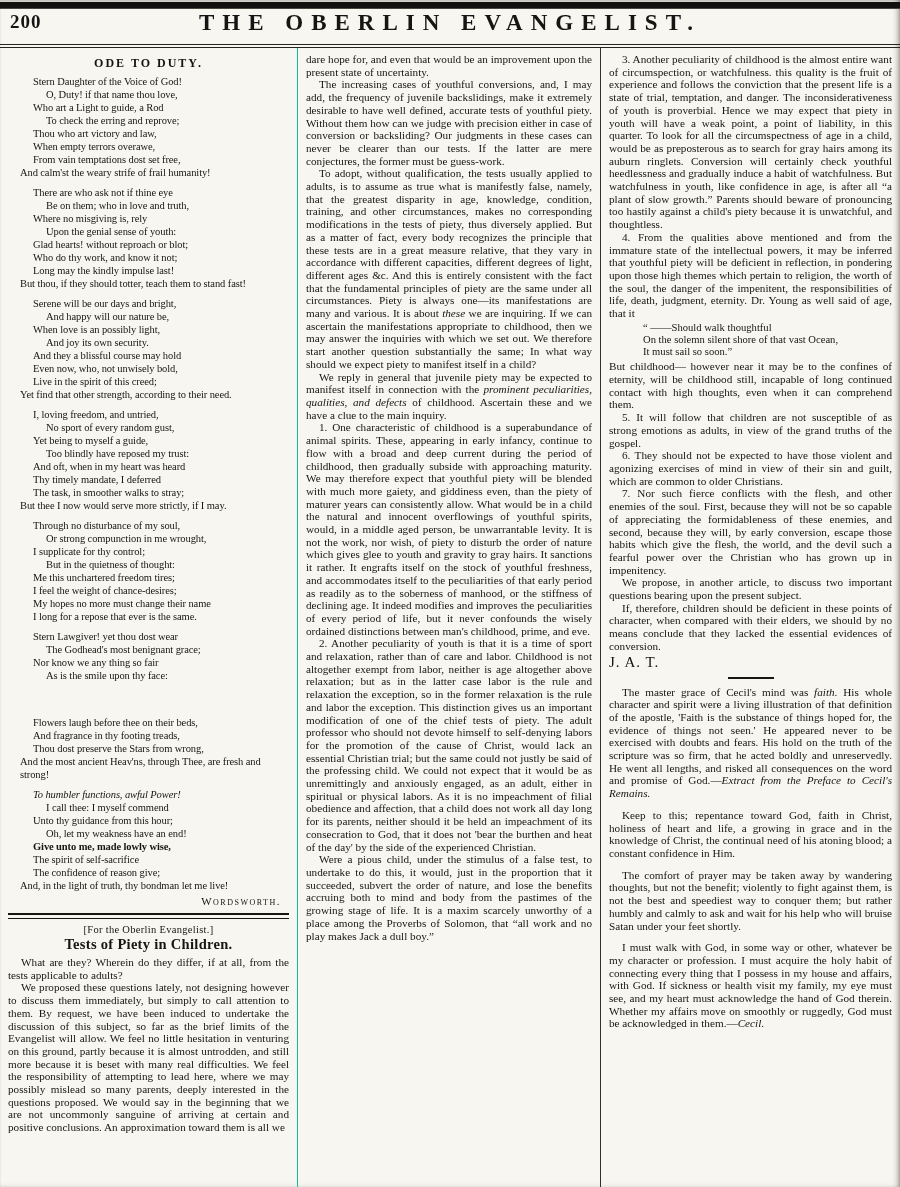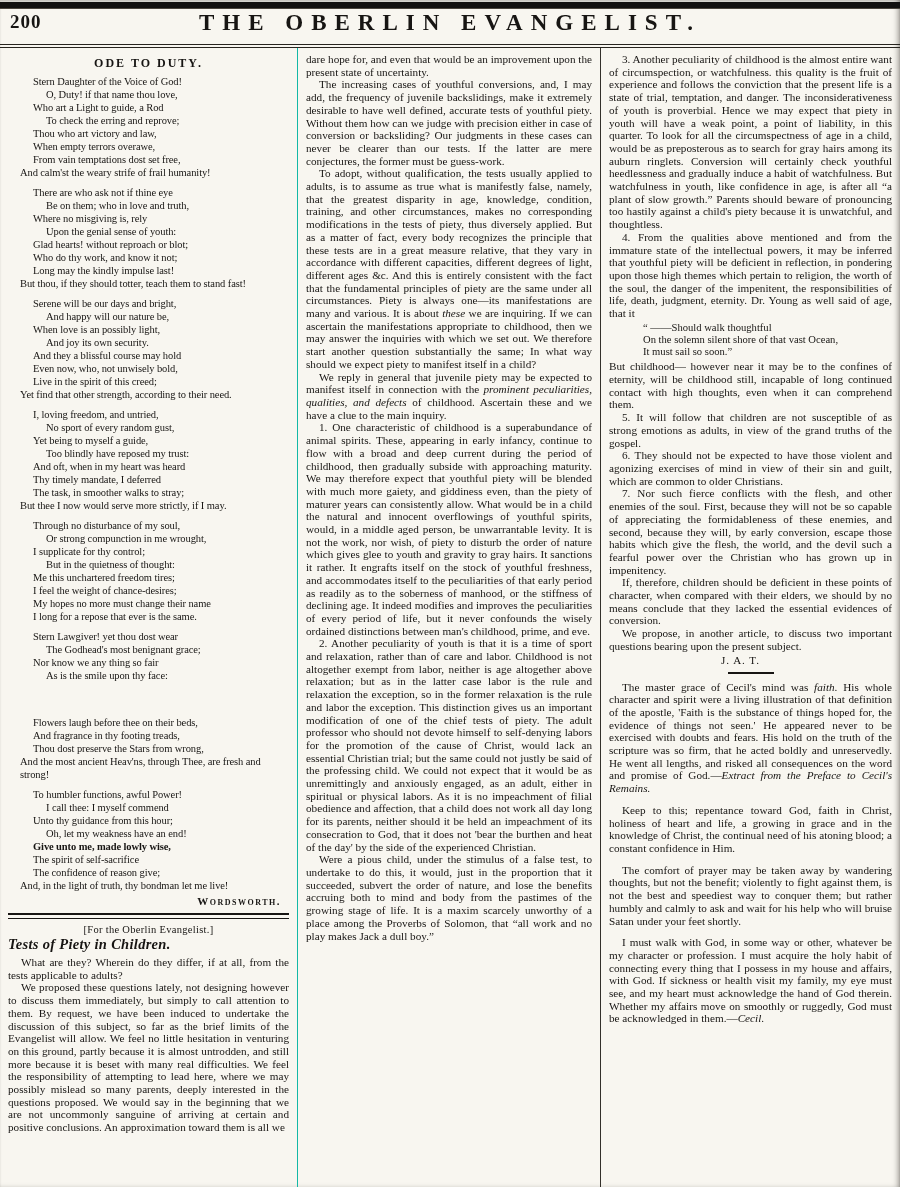--- a/index.html
+++ b/index.html
@@ -18,32 +18,32 @@
   .header-rule{border-top:1px solid #27241f;border-bottom:1px solid #27241f;height:2px;margin-top:2px;}
   .columns{flex:1;min-height:0;display:flex;}
   .col{overflow:hidden;padding:5px 8px 0;box-sizing:border-box;}
   .col1{width:297px;flex:none;}
   .col2{width:303px;flex:none;border-left:1px solid #14b8a6;}
   .col3{flex:1;border-left:1px solid #33302a;}
 
   .poem-title{text-align:center;font-weight:bold;font-size:12px;letter-spacing:2px;margin:3px 0 4px;}
   .poem-body{padding-left:12px;}
   .poem-line{font-size:10.5px;line-height:13px;letter-spacing:-.1px;}
-  .poem-sig{text-align:right;font-variant:small-caps;font-weight:bold;letter-spacing:1.5px;
+  .poem-sig{text-align:right;font-variant:small-caps;font-weight:normal;letter-spacing:1.5px;
     font-size:11px;padding-right:8px;margin-top:3px;}
 
   .divider-double{border-top:2px solid #171513;border-bottom:1px solid #171513;height:3px;margin:6px 0 5px;}
   .dateline{text-align:center;font-size:10.5px;letter-spacing:.3px;}
-  .article-title{text-align:left;font-weight:bold;font-size:14.5px;margin:1px 0 3px;letter-spacing:.3px;font-style:italic;}
+  .article-title{text-align:center;font-weight:bold;font-size:14.5px;margin:1px 0 3px;letter-spacing:.3px;}
 
   .para{font-size:11.2px;line-height:12.7px;text-align:justify;text-indent:13px;margin:0;}
   .para.noindent{text-indent:0;}
   .para.gap{margin-top:9px;}
   .quote{font-size:10.6px;line-height:12.2px;padding-left:34px;margin:2px 0;}
-  .sig{text-align:center;font-size:11px;padding-right:20px;margin:1px 0 2px;letter-spacing:1px;}
+  .sig{text-align:left;font-size:15px;padding-right:20px;margin:1px 0 2px;letter-spacing:1px;}
   .sig-rule{width:46px;border-top:2px solid #171513;margin:6px auto 7px;}
 </style>
 </head>
 <body>
 
 <div class="page">
   <div class="top-bar"></div>
   <div class="header">
     <span class="pagenum">200</span>
     <h1 class="masthead">THE OBERLIN EVANGELIST.</h1>
@@ -96,21 +96,21 @@
             <div class="poem-line" style="padding-left: 13px;">My hopes no more must change their name</div>
             <div class="poem-line" style="padding-left: 13px;">I long for a repose that ever is the same.</div>
             <div class="poem-line" style="padding-left: 13px; margin-top: 7px;">Stern Lawgiver! yet thou dost wear</div>
             <div class="poem-line" style="padding-left: 26px;">The Godhead's most benignant grace;</div>
             <div class="poem-line" style="padding-left: 13px;">Nor know we any thing so fair</div>
             <div class="poem-line" style="padding-left: 26px;">As is the smile upon thy face:</div>
             <div class="poem-line" style="padding-left: 13px; margin-top: 34px;">Flowers laugh before thee on their beds,</div>
             <div class="poem-line" style="padding-left: 13px;">And fragrance in thy footing treads,</div>
             <div class="poem-line" style="padding-left: 13px;">Thou dost preserve the Stars from wrong,</div>
             <div class="poem-line">And the most ancient Heav'ns, through Thee, are fresh and strong!</div>
-            <div class="poem-line" style="padding-left: 13px; margin-top: 7px;">To humbler functions, awful Power!</div>
+            <div class="poem-line" style="padding-left: 13px; margin-top: 7px; font-style: italic;">To humbler functions, awful Power!</div>
             <div class="poem-line" style="padding-left: 26px;">I call thee: I myself commend</div>
             <div class="poem-line" style="padding-left: 13px;">Unto thy guidance from this hour;</div>
             <div class="poem-line" style="padding-left: 26px;">Oh, let my weakness have an end!</div>
             <div class="poem-line" style="padding-left: 13px; font-weight: bold;">Give unto me, made lowly wise,</div>
             <div class="poem-line" style="padding-left: 13px;">The spirit of self-sacrifice</div>
             <div class="poem-line" style="padding-left: 13px;">The confidence of reason give;</div>
             <div class="poem-line">And, in the light of truth, thy bondman let me live!</div>
           </div>
         <div class="poem-sig">Wordsworth.</div>
       </div>
@@ -143,22 +143,22 @@
           <div class="para">4. From the qualities above mentioned and from the immature state of the intellectual powers, it may be inferred that youthful piety will be deficient in reflection, in pondering upon those high themes which pertain to religion, the worth of the soul, the danger of the impenitent, the responsibilities of life, death, judgment, eternity. Dr. Young as well said of age, that it</div>
           <div class="quote">
             <div>“ ——Should walk thoughtful</div>
             <div>On the solemn silent shore of that vast Ocean,</div>
             <div>It must sail so soon.”</div>
           </div>
           <div class="para noindent">But childhood— however near it may be to the confines of eternity, will be childhood still, incapable of long continued contact with high thoughts, even when it can comprehend them.</div>
           <div class="para">5. It will follow that children are not susceptible of as strong emotions as adults, in view of the grand truths of the gospel.</div>
           <div class="para">6. They should not be expected to have those violent and agonizing exercises of mind in view of their sin and guilt, which are common to older Christians.</div>
           <div class="para">7. Nor such fierce conflicts with the flesh, and other enemies of the soul. First, because they will not be so capable of appreciating the formidableness of these enemies, and second, because they will, by early conversion, escape those habits which give the flesh, the world, and the devil such a fearful power over the Christian who has grown up in impenitency.</div>
+          <div class="para">We propose, in another article, to discuss two important questions bearing upon the present subject.</div>
           <div class="para">If, therefore, children should be deficient in these points of character, when compared with their elders, we should by no means conclude that they lacked the essential evidences of conversion.</div>
-          <div class="para">We propose, in another article, to discuss two important questions bearing upon the present subject.</div>
           <div class="sig">J. A. T.</div>
           <div class="sig-rule"></div>
           <div class="para">The master grace of Cecil's mind was <i>faith</i>. His whole character and spirit were a living illustration of that definition of the apostle, 'Faith is the substance of things hoped for, the evidence of things not seen.' He appeared never to be exercised with doubts and fears. His hold on the truth of the scripture was so firm, that he acted boldly and unreservedly. He went all lengths, and risked all consequences on the word and promise of God.—<i>Extract from the Preface to Cecil's Remains.</i></div>
           <div class="para gap">Keep to this; repentance toward God, faith in Christ, holiness of heart and life, a growing in grace and in the knowledge of Christ, the continual need of his atoning blood; a constant confidence in Him.</div>
           <div class="para gap">The comfort of prayer may be taken away by wandering thoughts, but not the benefit; violently to fight against them, is not the best and speediest way to conquer them; but rather humbly and calmly to ask and wait for his help who will bruise Satan under your feet shortly.</div>
           <div class="para gap">I must walk with God, in some way or other, whatever be my character or profession. I must acquire the holy habit of connecting every thing that I possess in my house and affairs, with God. If sickness or health visit my family, my eye must see, and my heart must acknowledge the hand of God therein. Whether my affairs move on smoothly or ruggedly, God must be acknowledged in them.—<i>Cecil</i>.</div>
         </div>
     </div>
 
   </div>

